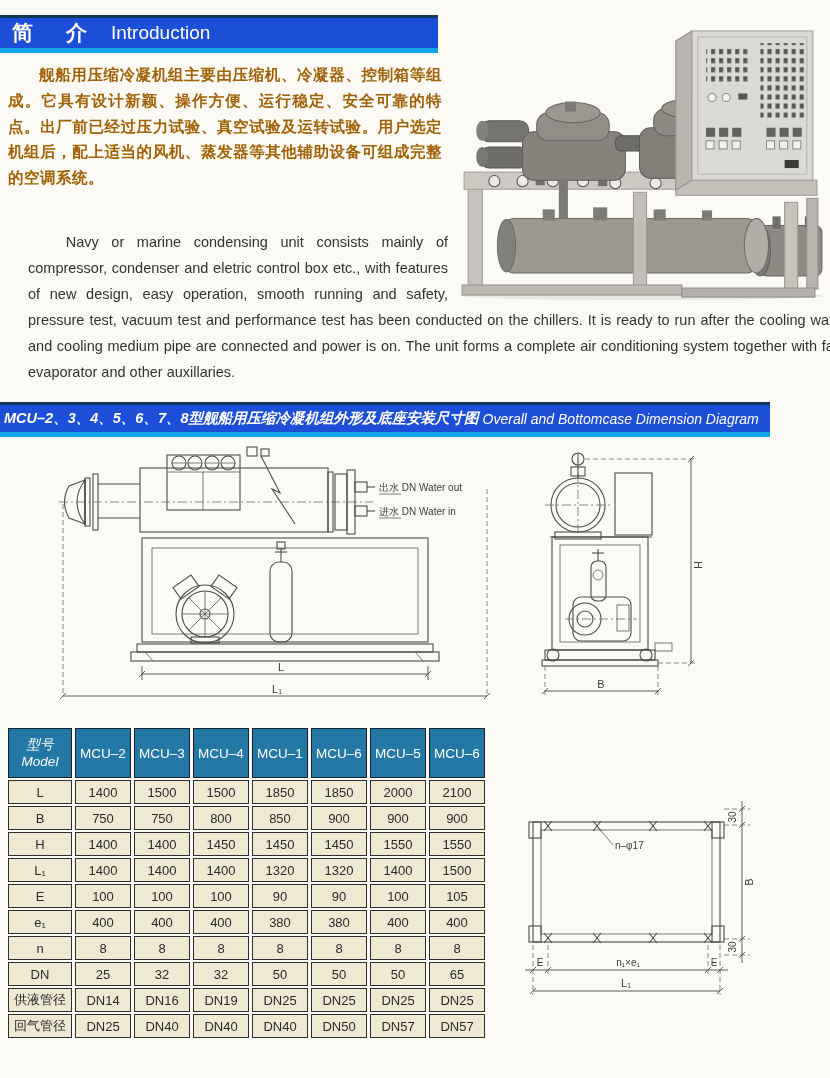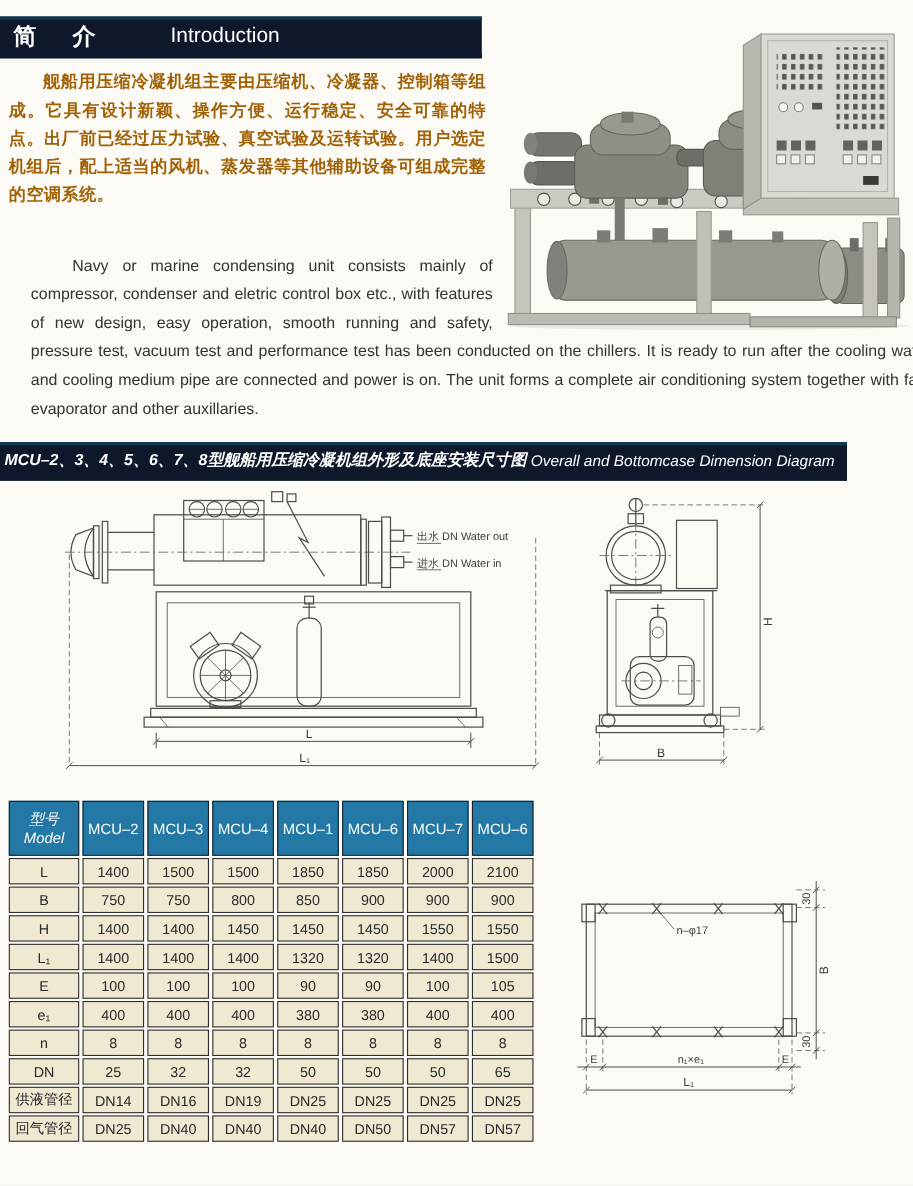--- a/index.html
+++ b/index.html
@@ -4,26 +4,26 @@
 <style>
   html,body{margin:0;padding:0;background:#e8e8e8;}
   .page{
     position:relative;width:830px;height:1078px;margin:0 auto;
     background:#fbfaf4;overflow:hidden;
     font-family:"Liberation Sans","DejaVu Sans",sans-serif;color:#222;
   }
   
   .banner{
     position:absolute;display:flex;align-items:center;color:#fff;
-    background:#0f172a;border-top:3px solid #0d3a52;border-bottom:5px solid #0f172a;
+    background:#1d4ed8;border-top:3px solid #0d3a52;border-bottom:5px solid #0ea5e9;
     box-sizing:border-box;
   }
   .banner-intro{left:0;top:15px;width:438px;height:38px;padding-left:12px;gap:18px;}
   .banner-intro .zh{font-size:21px;font-weight:bold;letter-spacing:6px;}
-  .banner-intro .en{font-size:19px;margin-left:44px;}
+  .banner-intro .en{font-size:19px;}
   .banner-dim{left:0;top:402px;width:770px;height:35px;padding-left:4px;gap:4px;white-space:nowrap;font-style:italic;}
   .banner-dim .zh{font-size:14.5px;font-weight:bold;}
   .banner-dim .en{font-size:14px;}
   
   .cn-par{
     position:absolute;left:8px;top:62px;width:434px;
     font-size:15.5px;line-height:25.8px;font-weight:600;color:#a16207;
     text-align:justify;text-indent:2em;letter-spacing:0.5px;
   }
   .en-par{
@@ -381,21 +381,21 @@
         <tr class="hdr">
           <td class="rowlabel model-cell">
             <div>型号</div>
             <div>Model</div>
           </td>
           <td class="datacell">MCU–2</td>
           <td class="datacell">MCU–3</td>
           <td class="datacell">MCU–4</td>
           <td class="datacell">MCU–1</td>
           <td class="datacell">MCU–6</td>
-          <td class="datacell">MCU–7</td>
+          <td class="datacell">MCU–5</td>
           <td class="datacell">MCU–6</td>
         </tr>
         <tr>
           <td class="rowlabel">L</td>
           <td class="datacell">1400</td>
           <td class="datacell">1500</td>
           <td class="datacell">1500</td>
           <td class="datacell">1850</td>
           <td class="datacell">1850</td>
           <td class="datacell">2000</td>

